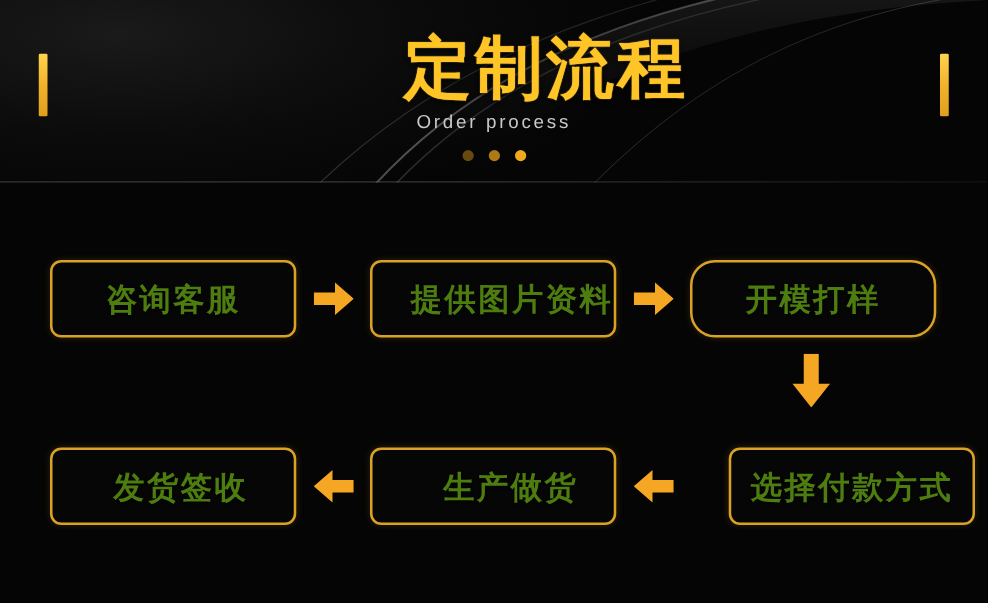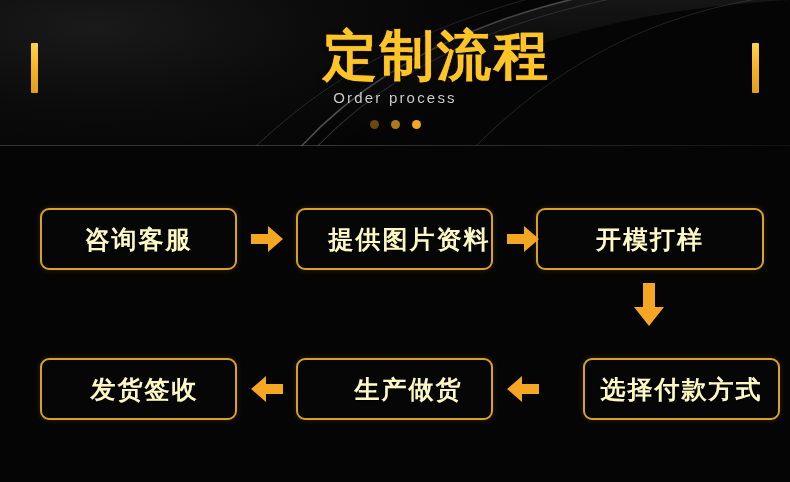--- a/index.html
+++ b/index.html
@@ -106,36 +106,36 @@
     height: 336px;
   }
 
   .node {
     position: absolute;
     box-sizing: border-box;
     height: 62px;
     border: 2px solid #D9A227;
     border-radius: 9px;
     background: #060606;
-    color: #fef9c3;
+    color: #4d7c0f;
     font-size: 25px;
     font-weight: 600;
     letter-spacing: 2px;
     display: flex;
     align-items: center;
     justify-content: center;
     white-space: nowrap;
     box-shadow: 0 0 6px rgba(230,165,40,.18);
     text-shadow: 0 1px 2px rgba(0,0,0,.8);
   }
 
   
   .node.n1 { left: 40px;  top: 62px;  width: 197px; }
   .node.n2 { left: 296px; top: 62px;  width: 197px; padding-left: 30px; }
-  .node.n3 { left: 536px; top: 62px;  width: 228px; }
+  .node.n3 { left: 552px; top: 62px;  width: 197px; border-radius: 20px; }
   
   .node.n4 { left: 40px;  top: 212px; width: 197px; padding-left: 12px; }
   .node.n5 { left: 296px; top: 212px; width: 197px; padding-left: 28px; }
   .node.n6 { left: 552px; top: 212px; width: 197px; margin-left: 31px; }
 
   .arrow {
     position: absolute;
     display: block;
   }
   .arrow.a1 { left: 251px; top: 78px;  width: 32px; height: 30px; }

